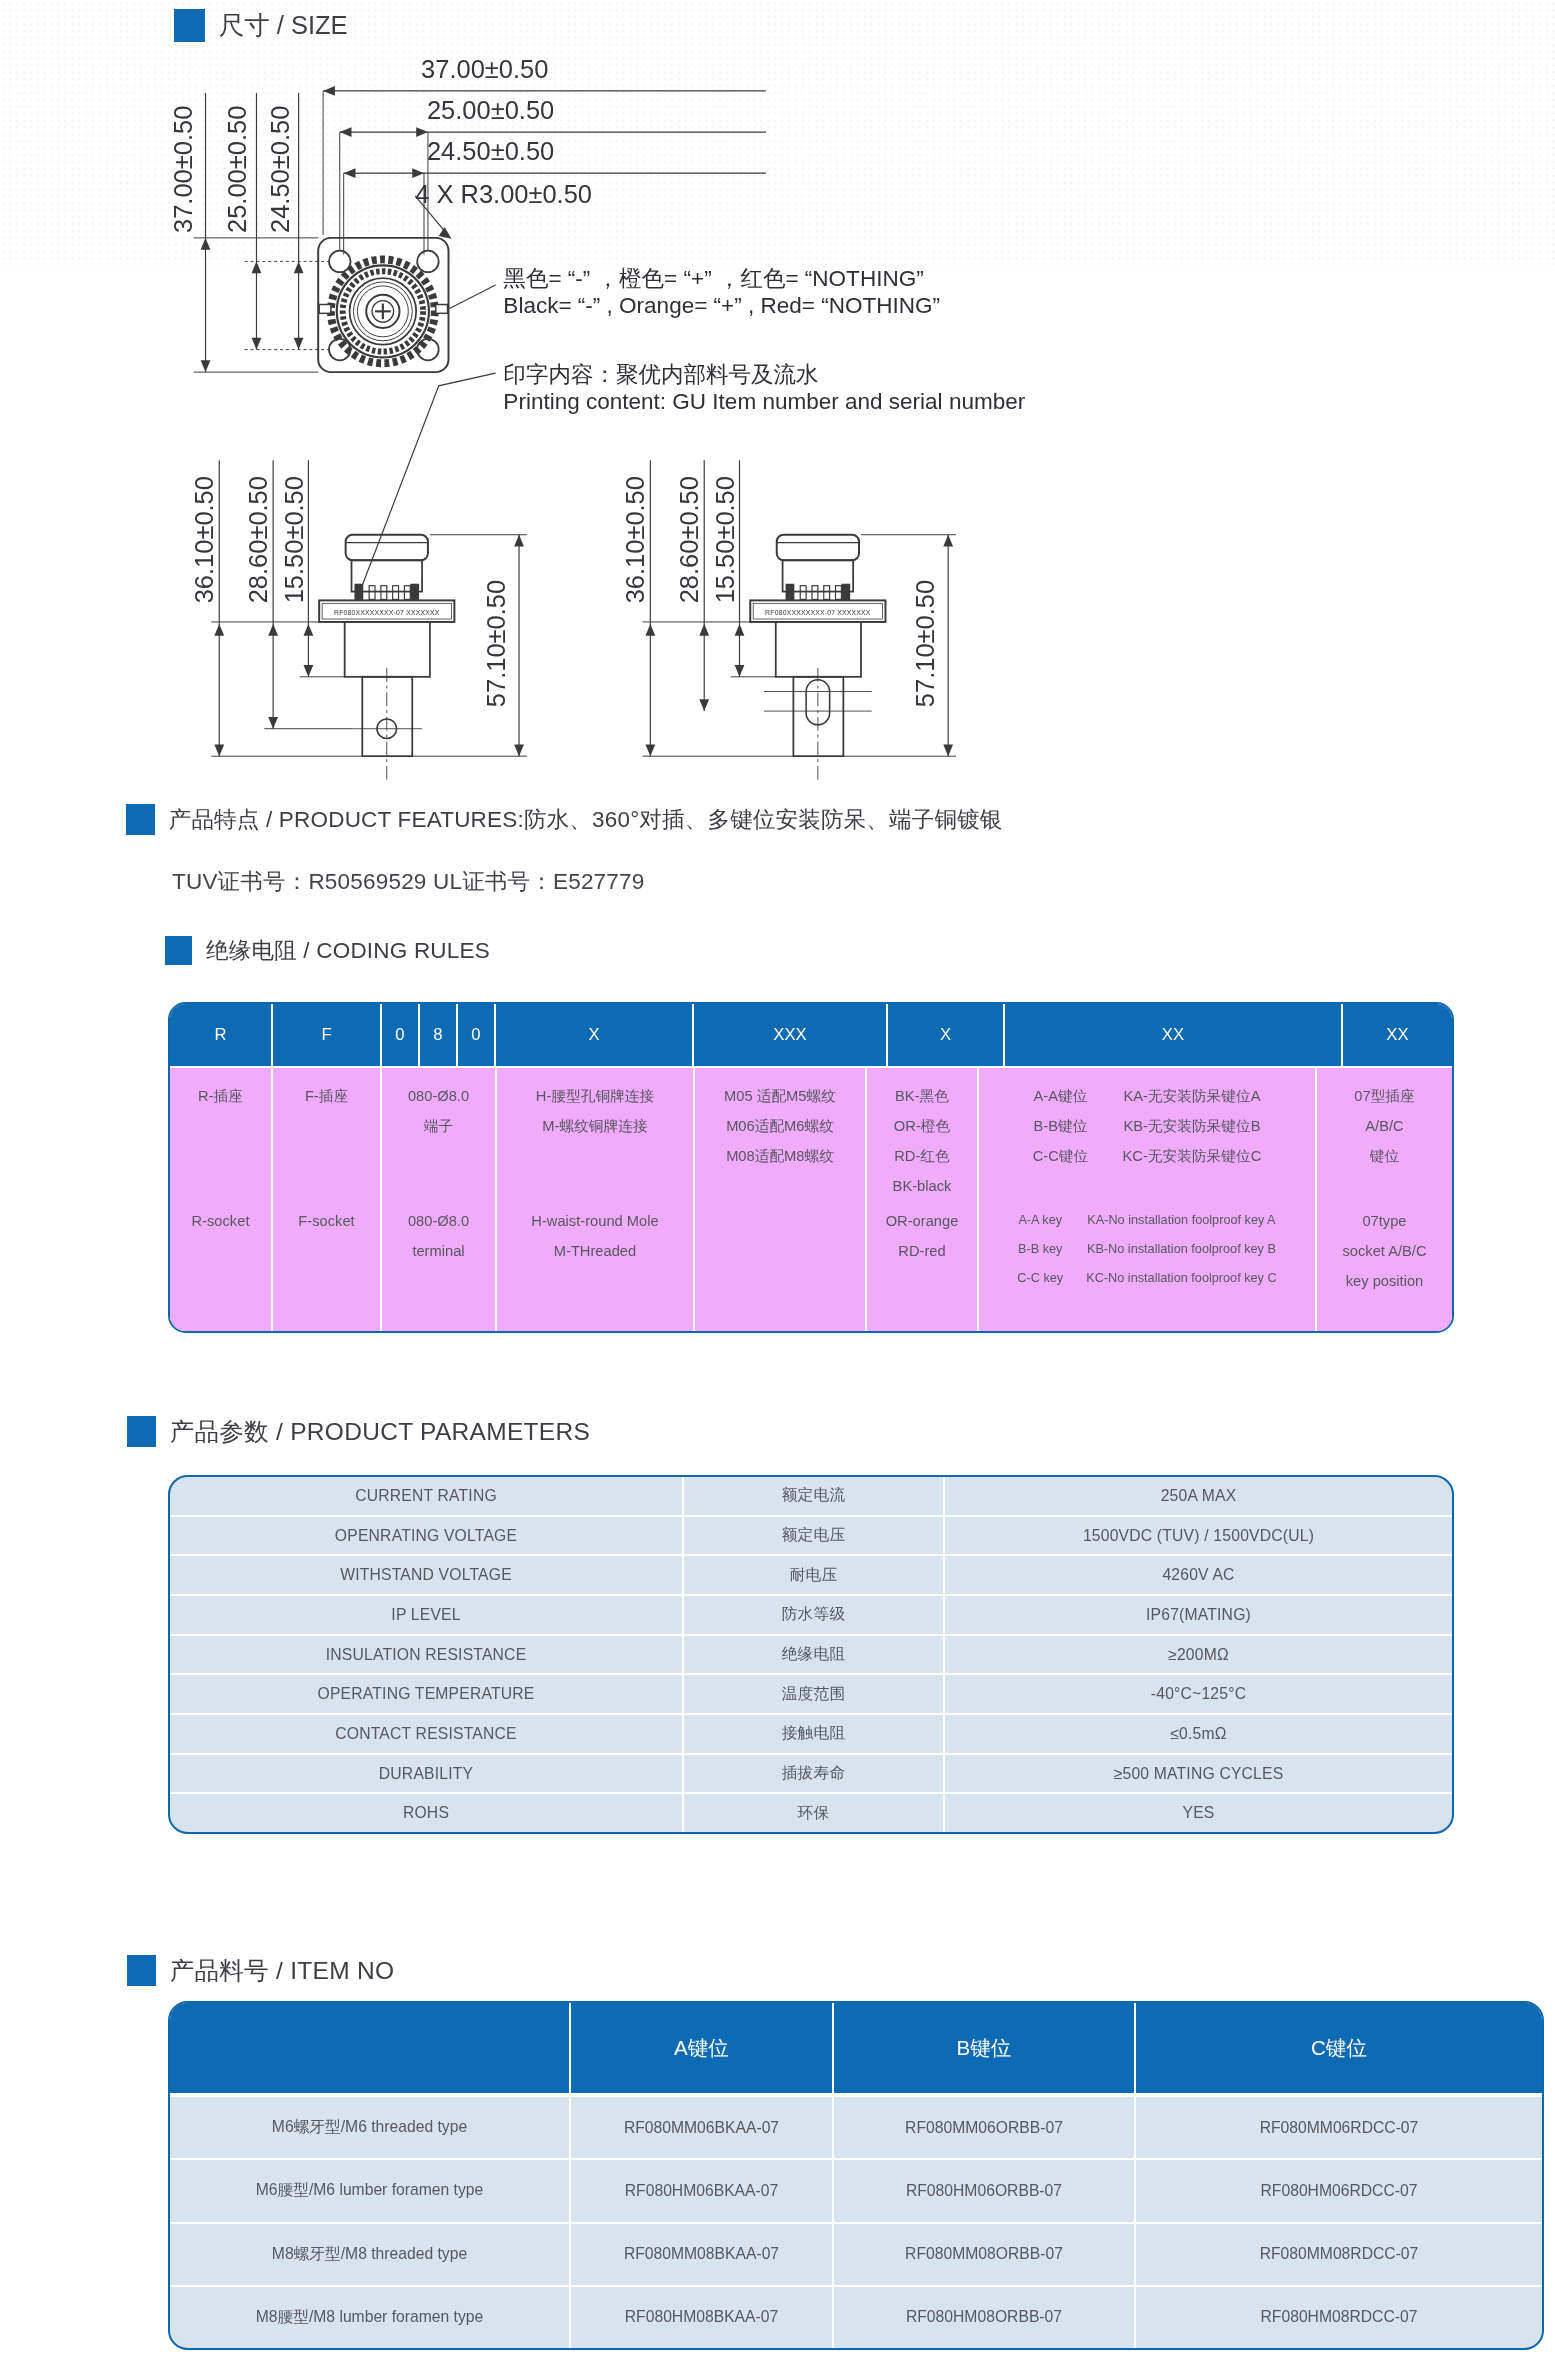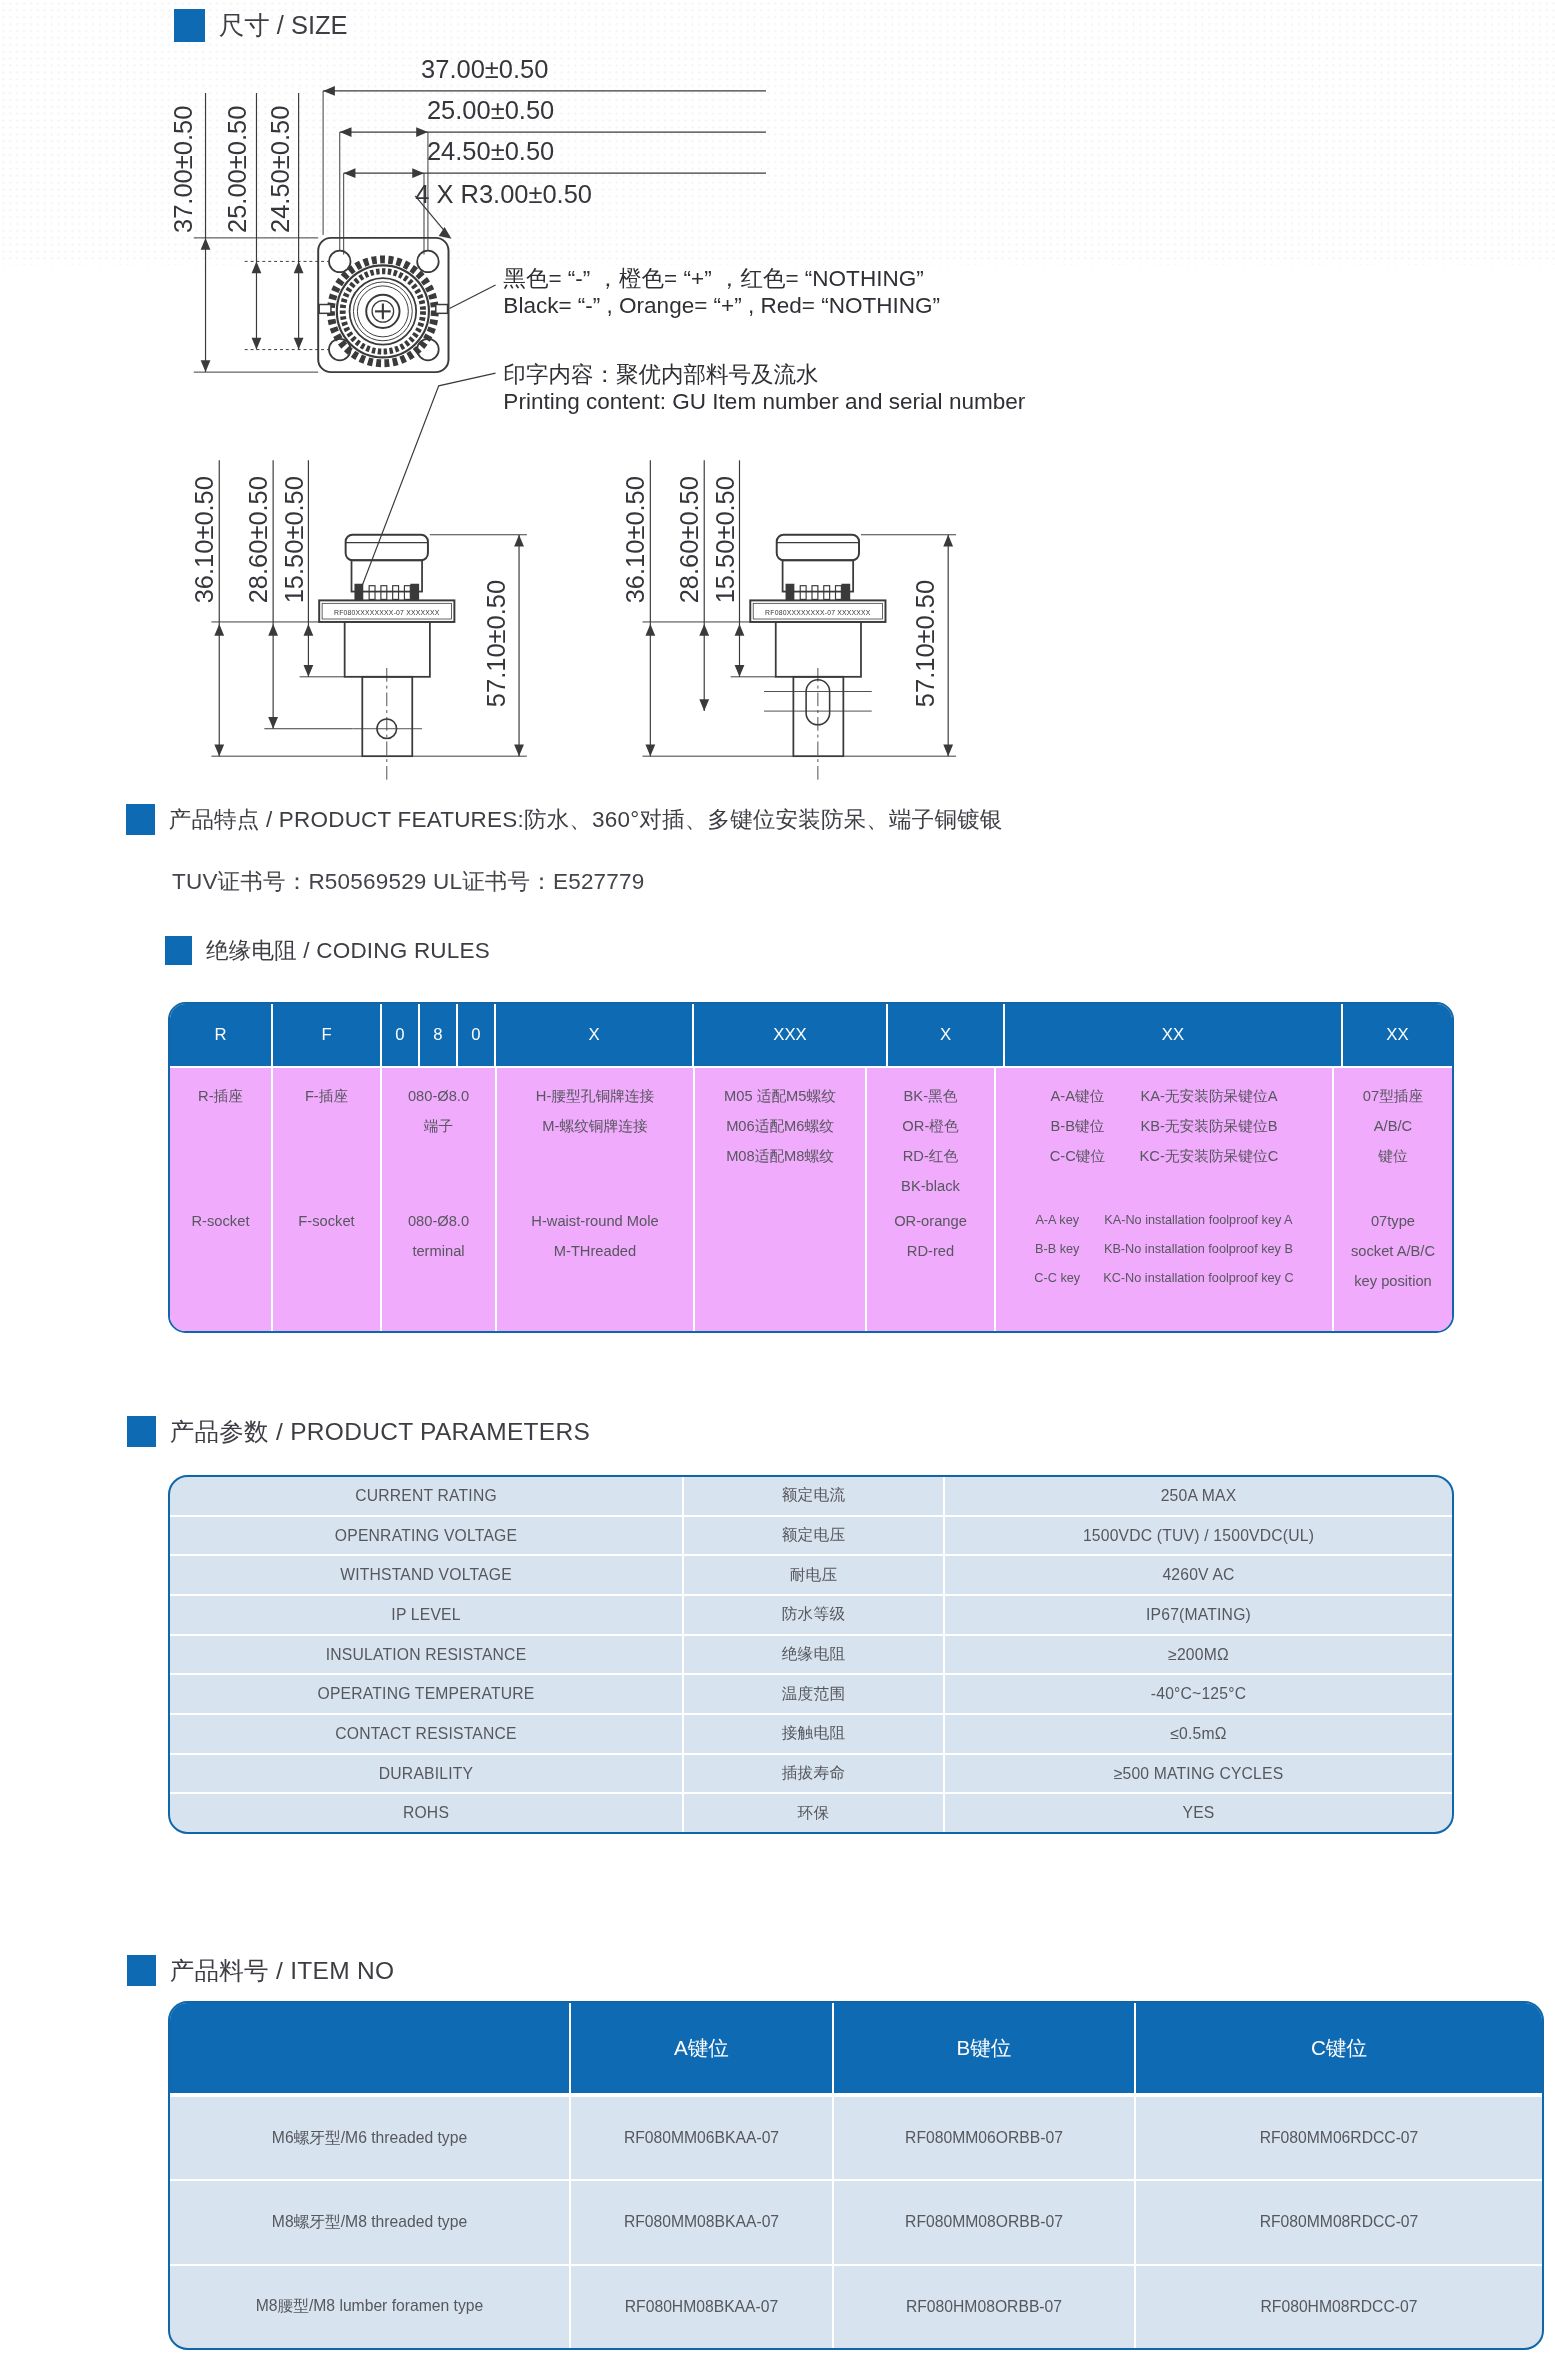--- a/index.html
+++ b/index.html
@@ -306,21 +306,21 @@
         <div class="ln">H-waist-round Mole</div>
         <div class="ln">M-THreaded</div>
       </div>
       <div class="cb" style="width:172px">
         <div class="blk1">
           <div class="ln">M05 适配M5螺纹</div>
           <div class="ln">M06适配M6螺纹</div>
           <div class="ln">M08适配M8螺纹</div>
         </div>
       </div>
-      <div class="cb" style="width:129px">
+      <div class="cb" style="width:112px">
         <div class="blk1">
           <div class="ln">BK-黑色</div>
           <div class="ln">OR-橙色</div>
           <div class="ln">RD-红色</div>
           <div class="ln">BK-black</div>
         </div>
         <div class="ln">OR-orange</div>
         <div class="ln">RD-red</div>
       </div>
       <div class="cb" style="width:338px">
@@ -429,20 +429,26 @@
       <div class="ih w3">B键位</div>
       <div class="ih w4">C键位</div>
     </div>
     <div class="irow">
       <div class="ic w1">M6螺牙型/M6 threaded type</div>
       <div class="ic w2">RF080MM06BKAA-07</div>
       <div class="ic w3">RF080MM06ORBB-07</div>
       <div class="ic w4">RF080MM06RDCC-07</div>
     </div>
     <div class="irow">
+      <div class="ic w1">M6腰型/M6 lumber foramen type</div>
+      <div class="ic w2">RF080HM06BKAA-07</div>
+      <div class="ic w3">RF080HM06ORBB-07</div>
+      <div class="ic w4">RF080HM06RDCC-07</div>
+    </div>
+    <div class="irow">
       <div class="ic w1">M8螺牙型/M8 threaded type</div>
       <div class="ic w2">RF080MM08BKAA-07</div>
       <div class="ic w3">RF080MM08ORBB-07</div>
       <div class="ic w4">RF080MM08RDCC-07</div>
     </div>
     <div class="irow">
       <div class="ic w1">M8腰型/M8 lumber foramen type</div>
       <div class="ic w2">RF080HM08BKAA-07</div>
       <div class="ic w3">RF080HM08ORBB-07</div>
       <div class="ic w4">RF080HM08RDCC-07</div>

